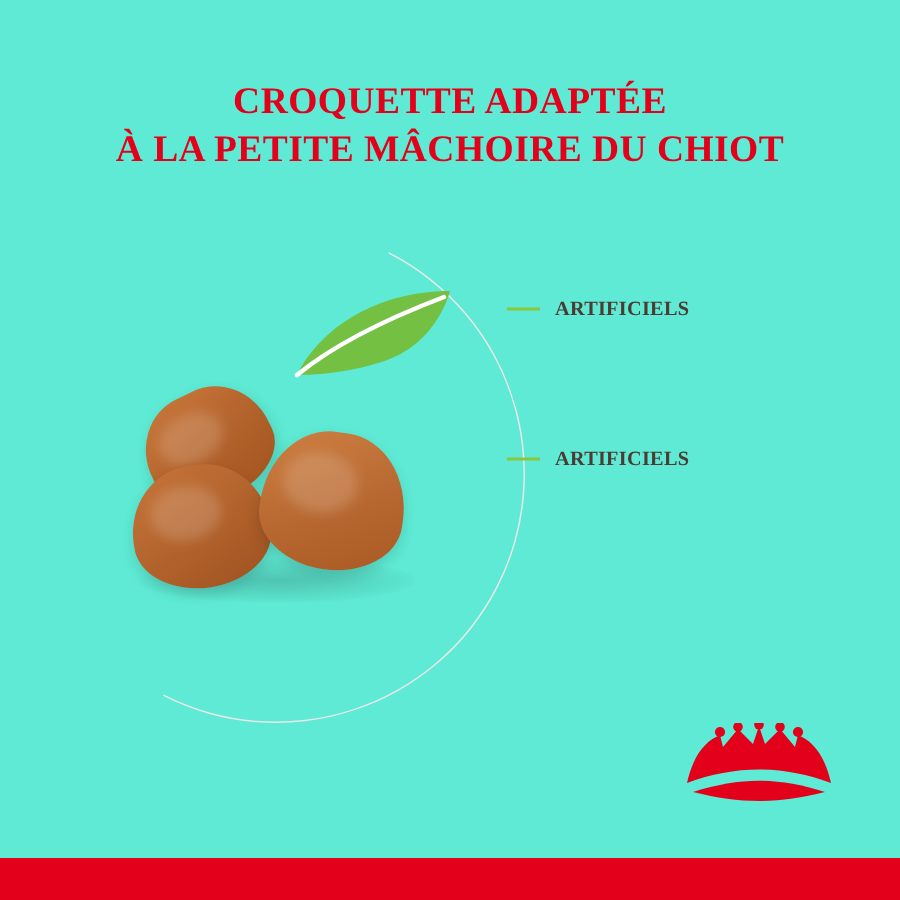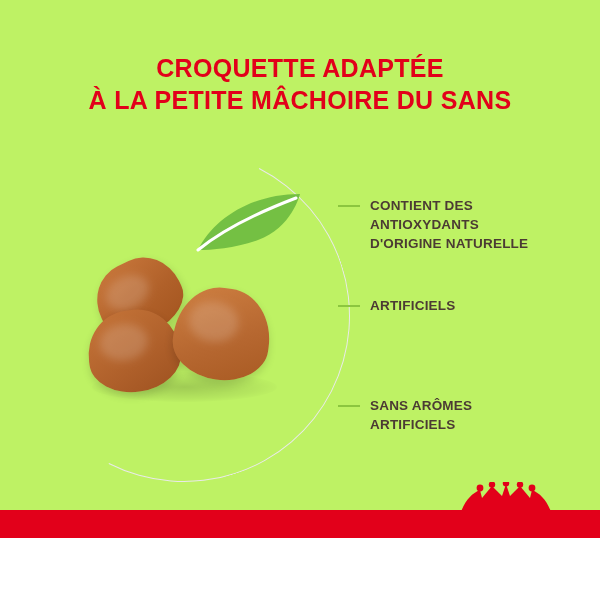--- a/index.html
+++ b/index.html
@@ -9,23 +9,24 @@
   body {
     width: 600px;
     height: 600px;
     background: #ffffff;
     font-family: "Liberation Sans", sans-serif;
     overflow: hidden;
   }
   .page {
     position: relative;
     width: 600px;
-    height: 538px;
-    background: #bef264;
+    height: 600px;
+    background: #5eead4;
     box-sizing: border-box;
+    font-family: Liberation Serif, serif;
   }
 
   
   .title {
     position: absolute;
     top: 52px;
     left: 0;
     width: 600px;
     text-align: center;
     color: #e2001a;
@@ -177,61 +178,52 @@
     background: #e2001a;
   }
 </style>
 </head>
 <body>
 
 <div class="page">
 
   <div class="title">
     <span class="line">CROQUETTE ADAPTÉE</span>
-    <span class="line">À LA PETITE MÂCHOIRE DU SANS</span>
+    <span class="line">À LA PETITE MÂCHOIRE DU CHIOT</span>
   </div>
 
   <div class="arc"></div>
 
   <div class="kibbles">
     <div class="kibble-shadow"></div>
     <div class="kibble k1"></div>
     <div class="kibble k3"></div>
     <div class="kibble k2"></div>
   </div>
 
   <div class="leaf">
     <svg viewBox="0 0 120 62" width="120" height="62" xmlns="http://www.w3.org/2000/svg">
       <path d="M2 58 C 18 26, 56 2, 104 2 C 104 2, 96 36, 62 48 C 40 56, 16 58, 2 58 Z" fill="#74c043"></path>
       <path d="M2 58 C 24 40, 58 22, 100 6" fill="none" stroke="#ffffff" stroke-width="3" stroke-linecap="round"></path>
     </svg>
   </div>
 
   <div class="features">
 
-    <div class="feature">
-      <div class="dash"></div>
-      <div class="ftext">
-        <span>CONTIENT DES</span>
-        <span>ANTIOXYDANTS</span>
-        <span>D'ORIGINE NATURELLE</span>
-      </div>
-    </div>
 
     <div class="feature">
       <div class="dash"></div>
       <div class="ftext">
         <span>ARTIFICIELS</span>
       </div>
     </div>
 
     <div class="feature">
       <div class="dash"></div>
       <div class="ftext">
-        <span>SANS ARÔMES</span>
         <span>ARTIFICIELS</span>
       </div>
     </div>
 
   </div>
 
   <div class="logo">
     <svg viewBox="0 0 108 58" width="108" height="58" xmlns="http://www.w3.org/2000/svg">
       <g fill="#e2001a">
         <path d="M6 40 C 10 22, 18 12, 28 8 L 30 16 L 40 4 L 50 14 L 54 2 L 58 14 L 68 4 L 78 16 L 80 8 C 90 12, 98 22, 102 40 C 86 34, 70 31, 54 31 C 38 31, 22 34, 6 40 Z"></path>

